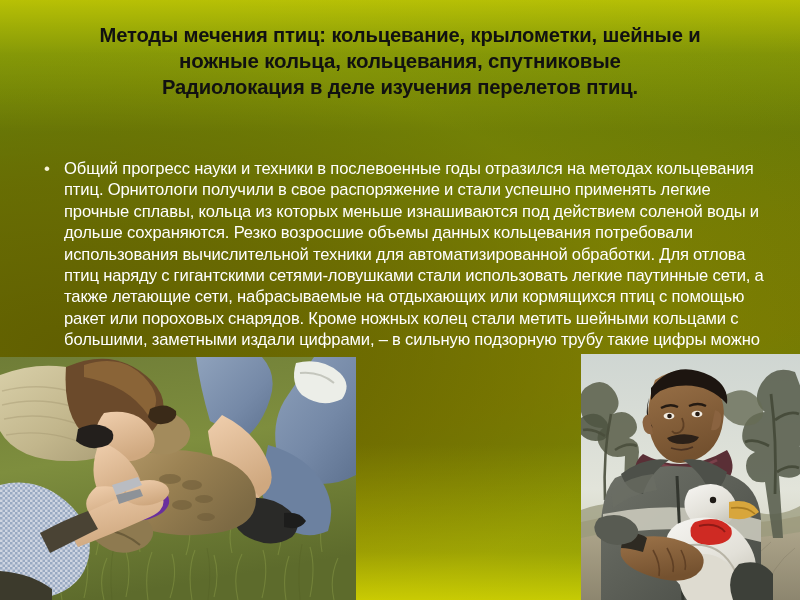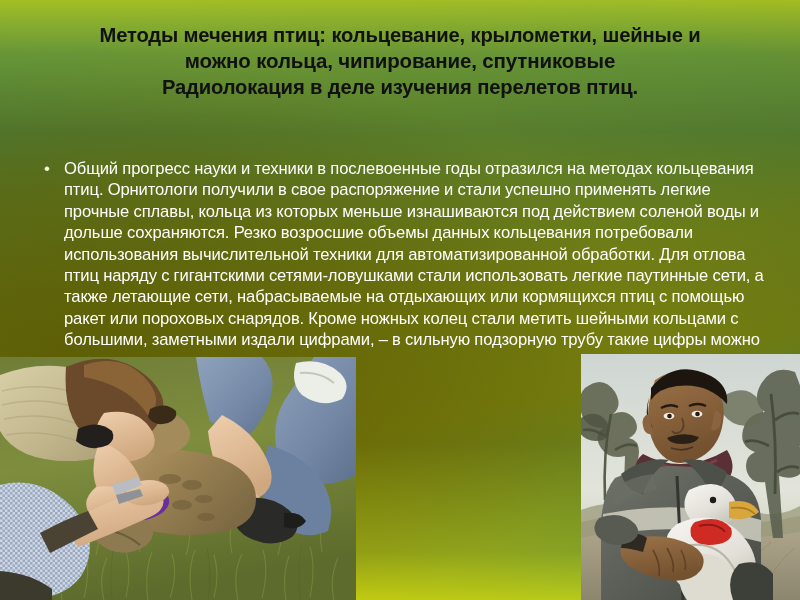--- a/index.html
+++ b/index.html
@@ -8,21 +8,21 @@
     padding: 0;
     background: #000;
   }
   #slide {
     position: relative;
     width: 800px;
     height: 600px;
     overflow: hidden;
     font-family: "Liberation Sans", "DejaVu Sans", sans-serif;
     
-    background-color: #0f766e;
+    background-color: #4d7c0f;
   }
   
   #bg-wash-a {
     position: absolute;
     inset: 0;
     background: linear-gradient(165deg,
         rgba(255,243,0,0.00) 0%,
         rgba(255,243,0,0.00) 8%,
         rgba(120,115,0,0.72) 52%,
         rgba(120,115,0,0.80) 66%,
@@ -129,21 +129,21 @@
 <body>
 
 <div id="slide">
 
   <div id="bg-wash-a"></div>
   <div id="bg-wash-b"></div>
   <div id="bg-wash-c"></div>
 
   <div id="title-block">
     <span class="tline w">Методы мечения птиц: кольцевание, крылометки, шейные и</span>
-    <span class="tline">можно кольца, чипирование, спутниковые</span>
+    <span class="tline">ножные кольца, кольцевания, спутниковые</span>
     <span class="tline w">Радиолокация в деле изучения перелетов птиц.</span>
   </div>
 
   <div id="body-block">
     <div id="body-bullet">•</div>
     <div id="body-text">Общий прогресс науки и техники в послевоенные годы отразился на методах кольцевания птиц. Орнитологи получили в свое распоряжение и стали успешно применять легкие прочные сплавы, кольца из которых меньше изнашиваются под действием соленой воды и дольше сохраняются. Резко возросшие объемы данных кольцевания потребовали использования вычислительной техники для автоматизированной обработки. Для отлова птиц наряду с гигантскими сетями-ловушками стали использовать легкие паутинные сети, а также летающие сети, набрасываемые на отдыхающих или кормящихся птиц с помощью ракет или пороховых снарядов. Кроме ножных колец стали метить шейными кольцами с большими, заметными издали цифрами, – в сильную подзорную трубу такие цифры можно различить за полкилометра.</div>
   </div>
 
   <div class="photo" id="photo-banding">
     <svg viewBox="0 0 356 243" preserveAspectRatio="none" xmlns="http://www.w3.org/2000/svg">

